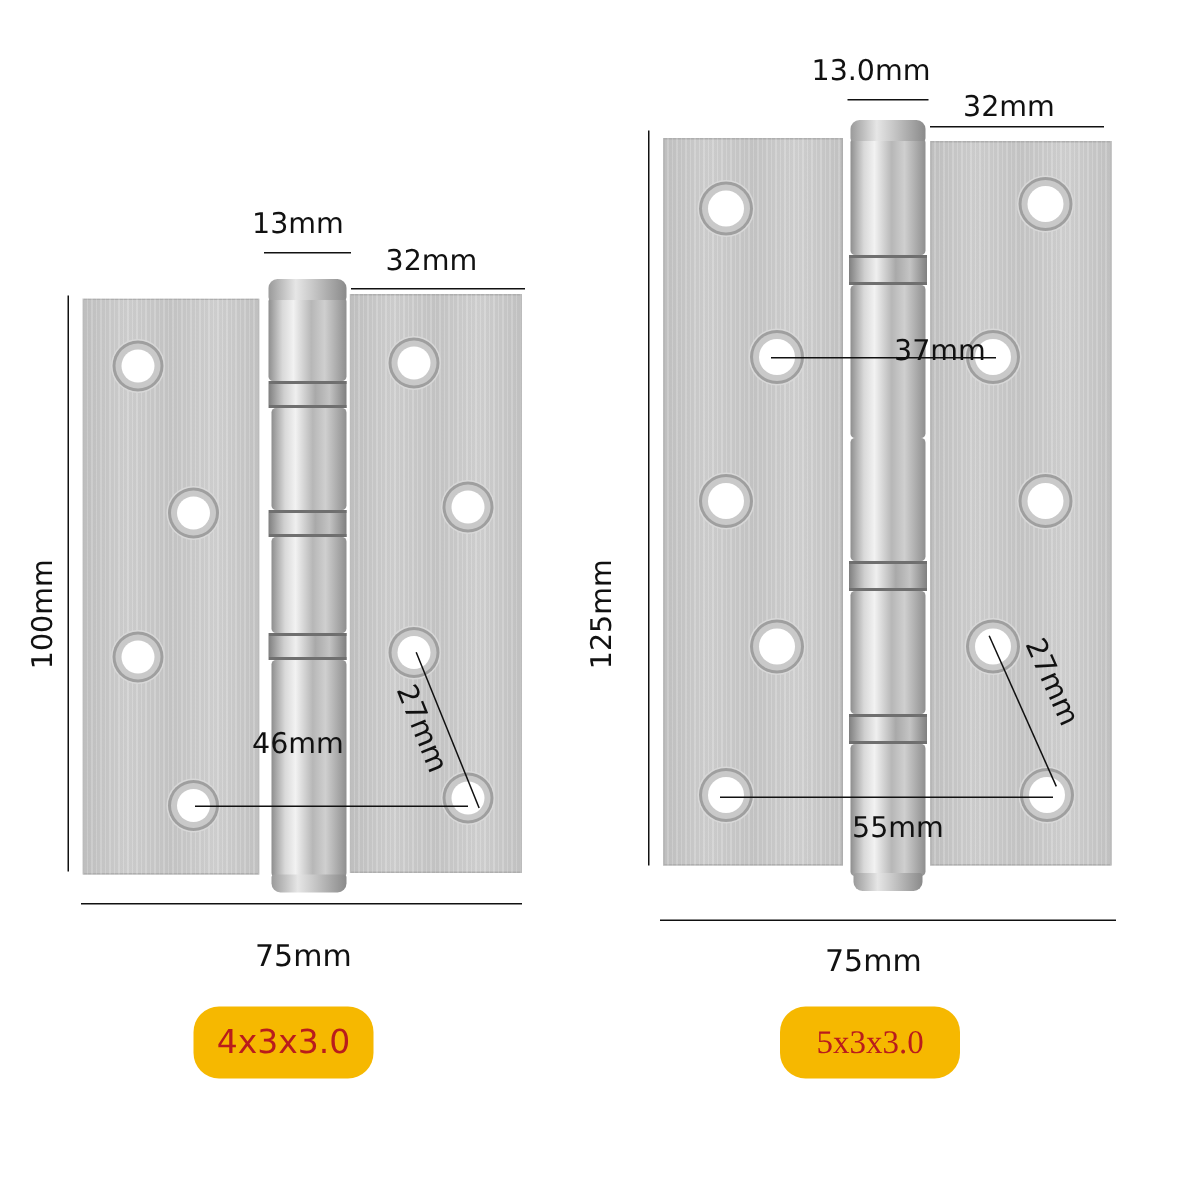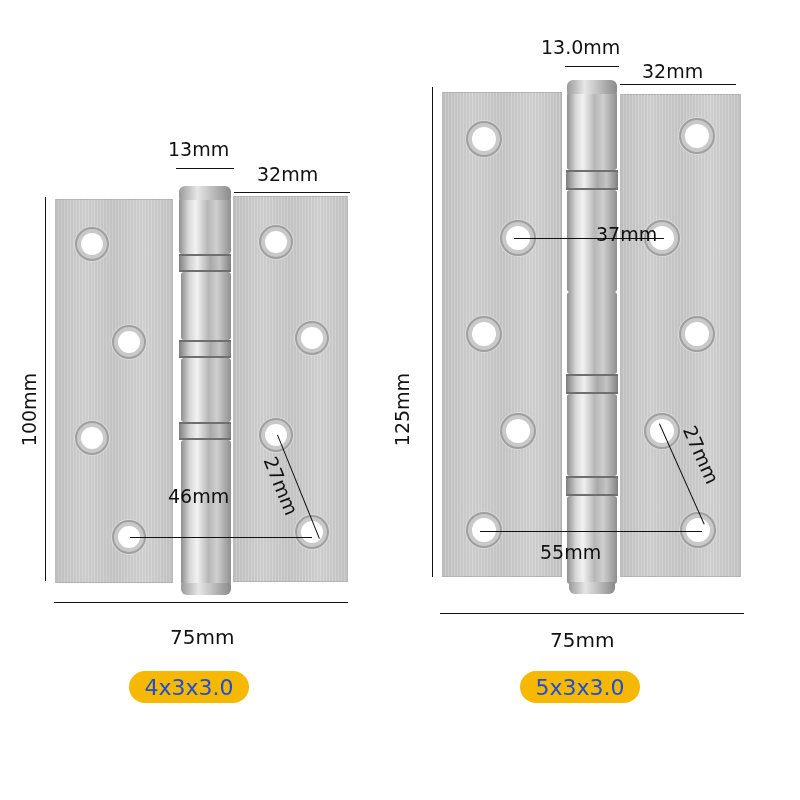--- a/index.html
+++ b/index.html
@@ -34,23 +34,23 @@
   .cap {
     position: absolute; z-index: 4;
     background: linear-gradient(90deg, #9a9a9a, #e6e6e6 35%, #b5b5b5 70%, #8a8a8a);
     border-radius: 6px 6px 2px 2px;
   }
   .gap { position: absolute; background: #ffffff; z-index: 2; }
   .line { position: absolute; background: #111; z-index: 5; }
   .label { position: absolute; font-size: 19px; color: #111; z-index: 6; white-space: nowrap; line-height: 1; }
   .vlabel { transform: rotate(-90deg); transform-origin: center center; }
   .badge {
-    position: absolute; background: #f6b800; border-radius: 17px; height: 32px;
+    position: absolute; background: #f6b800; border-radius: 17px; height: 48px;
     display: flex; align-items: center; justify-content: center;
-    font-size: 22px; color: #1d4ed8;
+    font-size: 22px; color: #b91c1c;
   }
 </style>
 </head>
 <body>
 
 <div>
 
   <div class="plate" style="left:55px;top:199px;width:118px;height:384px;"></div>
   <div class="plate" style="left:233px;top:196px;width:115px;height:386px;"></div>
 
@@ -129,17 +129,17 @@
   <div class="line" style="left:620px;top:84px;width:116px;height:1px;"></div>
   <div class="line" style="left:514px;top:238px;width:150px;height:1px;"></div>
   <div class="line" style="left:480px;top:531px;width:222px;height:1px;"></div>
   <div class="line" style="left:659px;top:424px;width:1px;height:110px;transform-origin:top left;transform:rotate(-24deg);"></div>
 
   <div class="label" style="left:541px;top:38px;">13.0mm</div>
   <div class="label" style="left:642px;top:62px;">32mm</div>
   <div class="label vlabel" style="left:362px;top:400px;width:80px;text-align:center;">125mm</div>
   <div class="label" style="left:550px;top:630px;font-size:20px;">75mm</div>
   <div class="label" style="left:564px;top:225px;margin-left:32px;">37mm</div>
-  <div class="label" style="left:540px;top:543px;">55mm</div>
+  <div class="label" style="left:568px;top:543px;">55mm</div>
   <div class="label" style="left:697px;top:423px;transform:rotate(66deg);transform-origin:left top;">27mm</div>
 
-  <div class="badge" style="left:520px;top:671px;width:120px;">5x3x3.0</div>
+  <div class="badge" style="left:520px;top:671px;width:120px;font-family:Liberation Serif, serif;">5x3x3.0</div>
 </div>
 
 </body></html>

